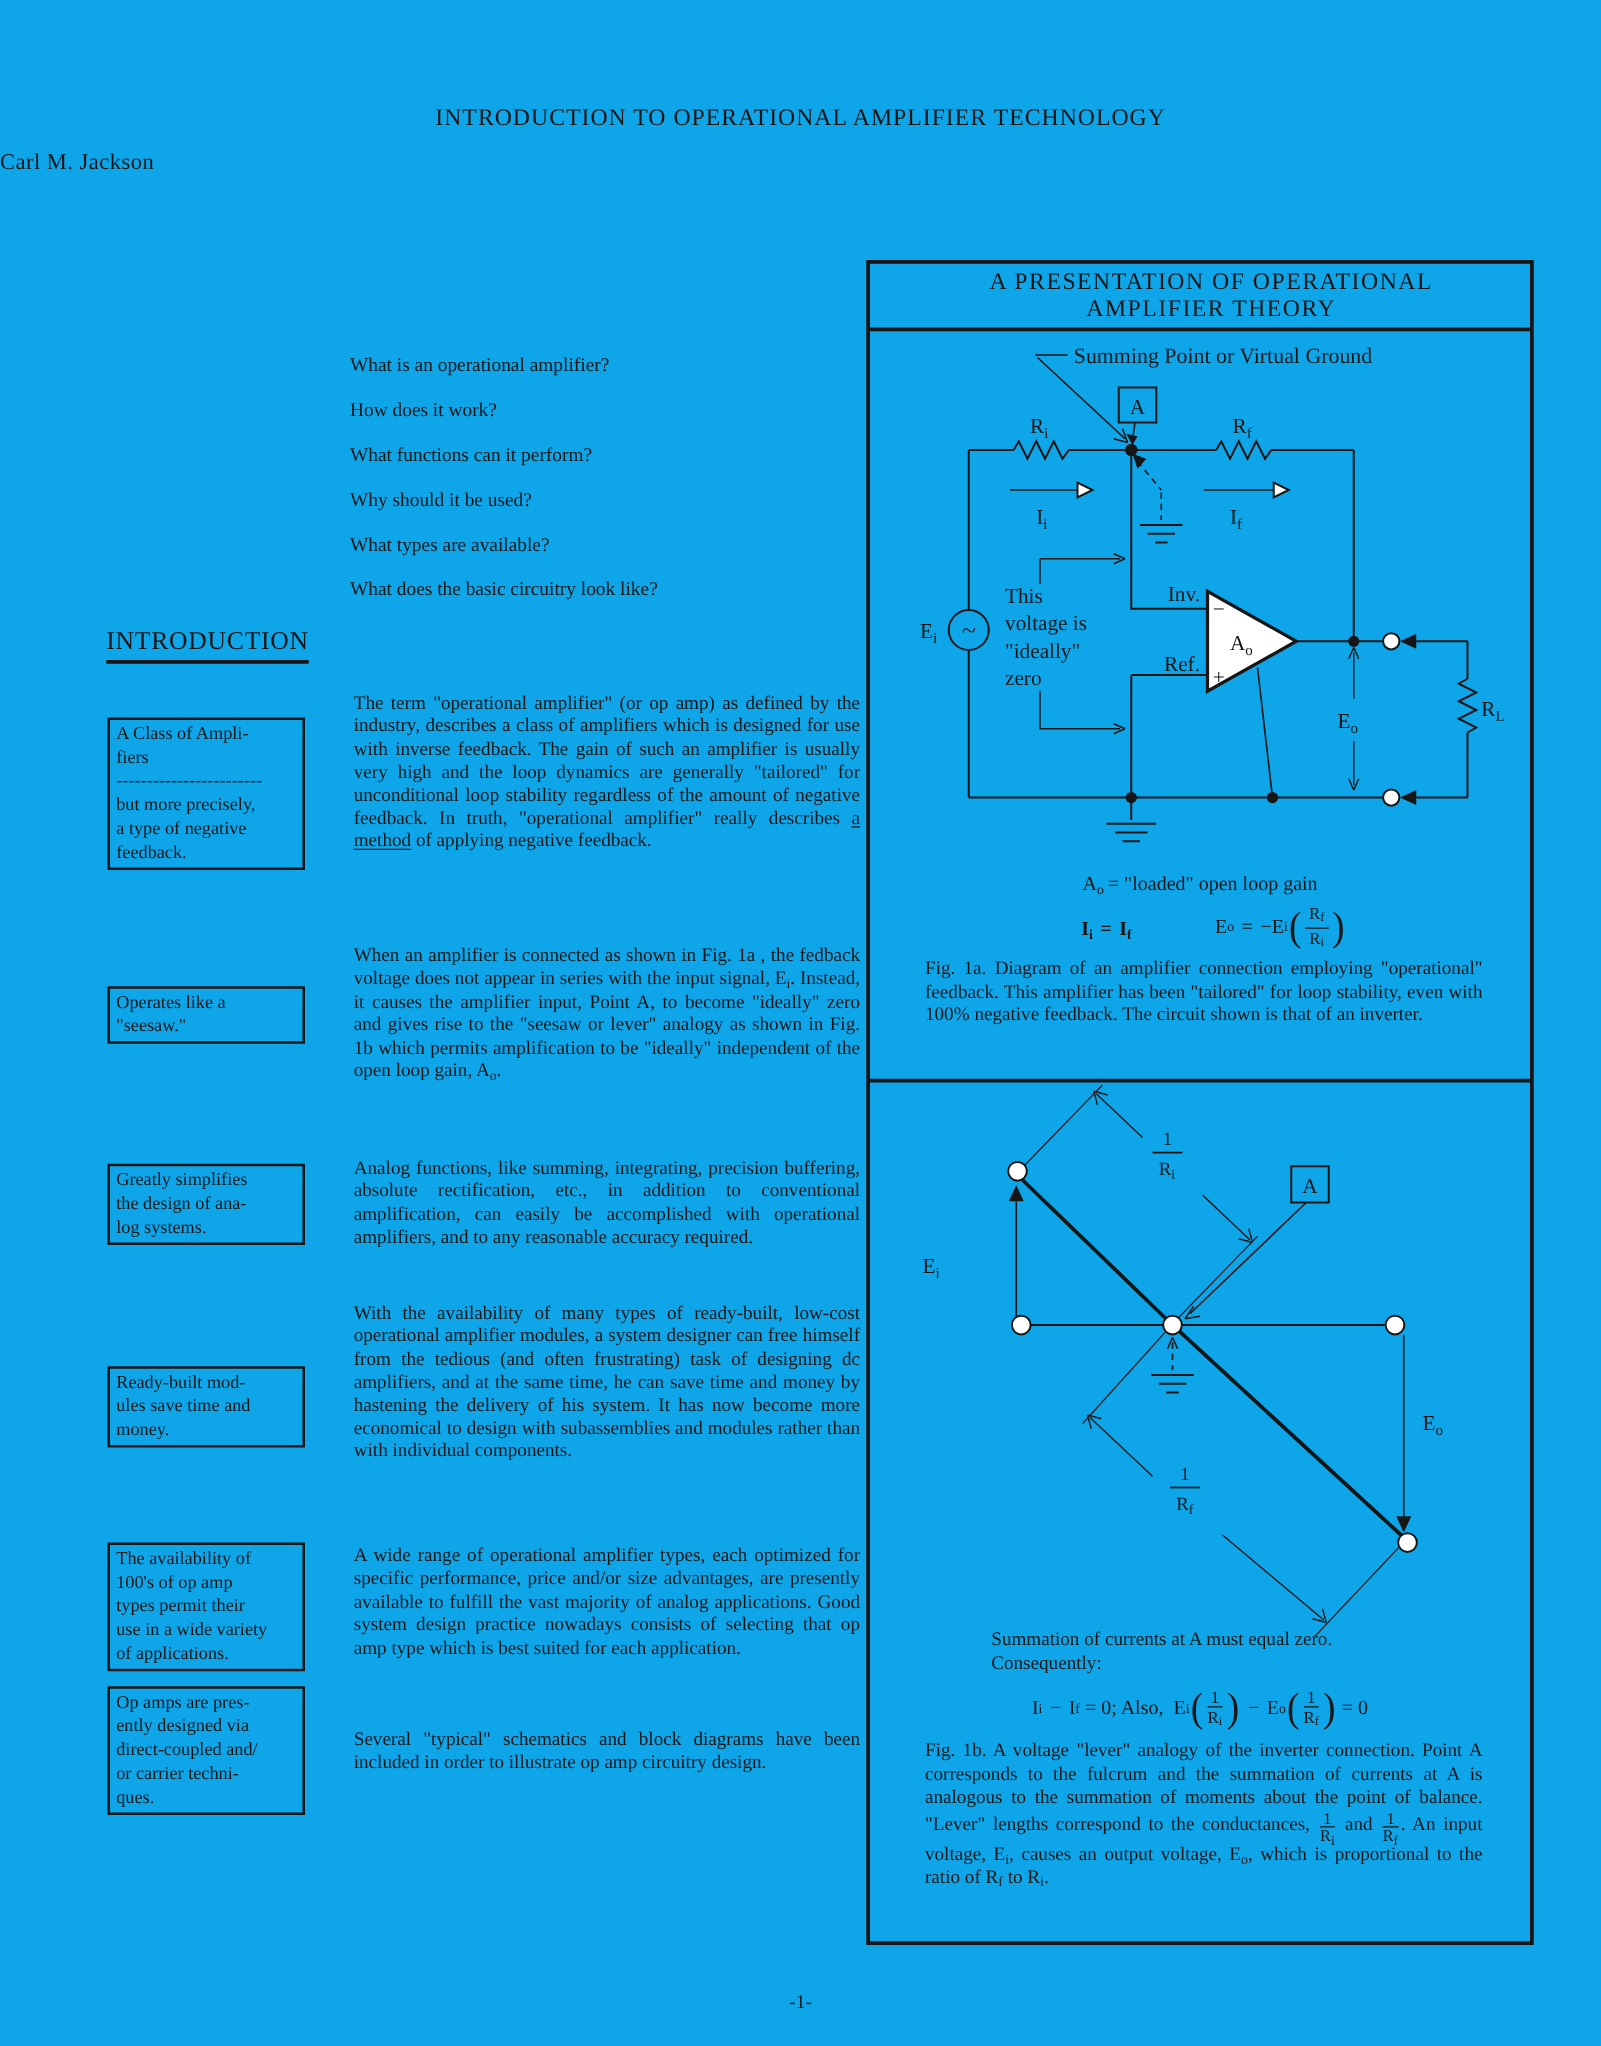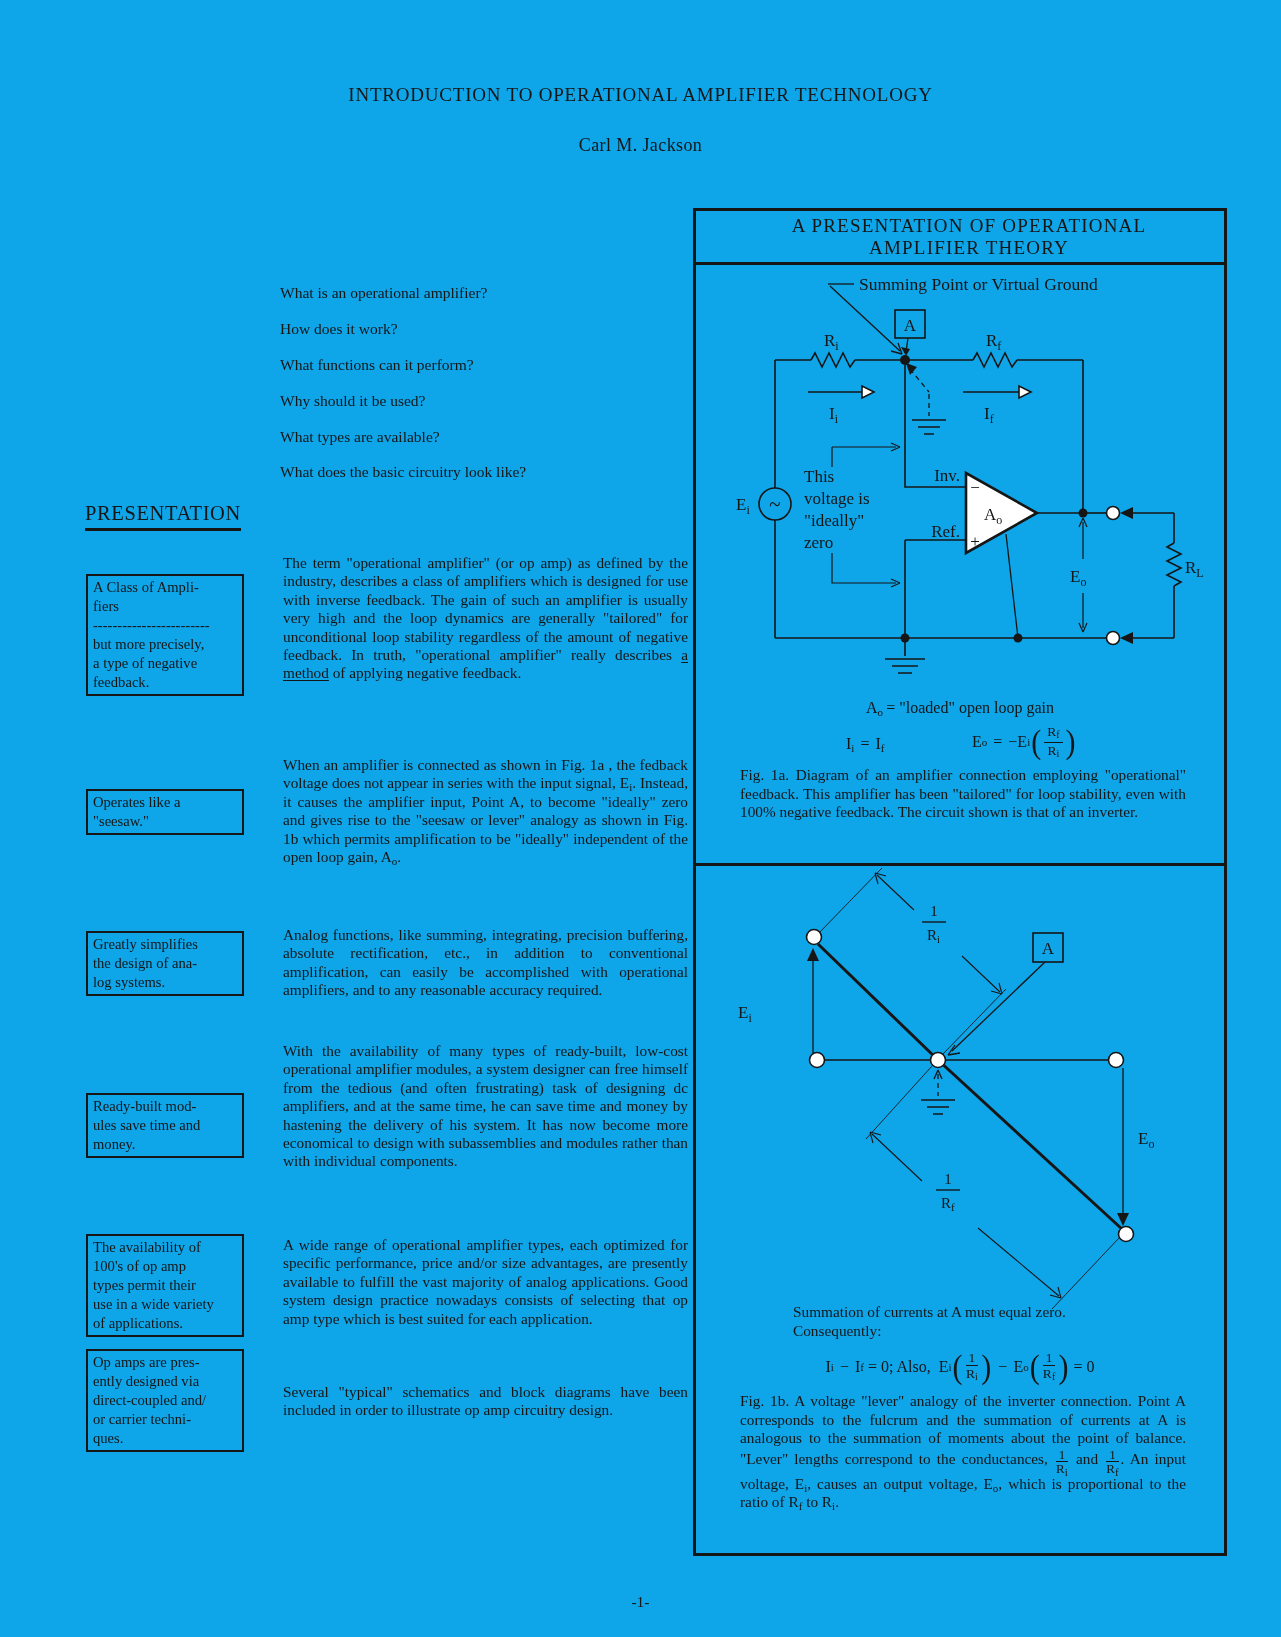--- a/index.html
+++ b/index.html
@@ -1,21 +1,21 @@
 <!DOCTYPE html>
 <html><head>
 <meta charset="utf-8">
 <style>
   html,body{margin:0;padding:0;background:#e8e8e8;}
   #page{position:relative;width:1281px;height:1637px;background:#0ea5e9;color:#161616;
         font-family:"Liberation Serif", serif;overflow:hidden;}
   .abs{position:absolute;}
   
   #doc-title{top:84px;left:0;width:100%;text-align:center;font-size:19px;letter-spacing:.8px;}
-  #doc-author{top:119px;left:0;width:100%;text-align:center;font-size:18px;letter-spacing:.4px;margin-top:16px;}
+  #doc-author{top:119px;left:0;width:100%;text-align:left;font-size:18px;letter-spacing:.4px;}
   
   .q{left:280px;font-size:15.5px;white-space:nowrap;}
   
   #intro-h{left:85px;top:502px;font-size:20.5px;letter-spacing:.6px;border-bottom:3px solid #161616;
            padding-bottom:3px;}
   
   .note{left:86px;width:158px;box-sizing:border-box;border:2px solid #161616;padding:2px 5px;
         font-size:14.6px;line-height:19px;white-space:pre-line;}
   
   .para{left:283px;width:405px;text-align:justify;font-size:15.3px;line-height:18.4px;}
@@ -35,42 +35,42 @@
   .frac{display:inline-block;vertical-align:middle;text-align:center;font-size:13.5px;line-height:15px;
         margin:0 2px;}
   .frac .top{display:block;border-bottom:1.4px solid #161616;padding:0 3px;}
   .frac sub{font-size:10px;vertical-align:-2px;}
   .paren{display:inline-block;font-size:30px;font-weight:400;line-height:1;vertical-align:middle;
          transform:scaleY(1.1);margin:0 1px;}
   .ifrac{display:inline-block;text-align:center;font-size:13px;line-height:13px;vertical-align:-9px;margin:0 2px;}
   .ifrac .top{display:block;border-bottom:1.3px solid #161616;padding:0 2px;}
   .cap{left:44px;width:446px;text-align:justify;font-size:15.3px;line-height:18.6px;}
   #gain-eq{top:488px;left:0;right:0;text-align:center;}
-  #eq-iif{left:150px;top:524px;}
+  #eq-iif{left:169px;top:524px;font-weight:bold;}
   #eq-eo{left:276px;top:510px;display:flex;align-items:center;height:42px;}
   #sum-note{left:97px;top:1091px;font-size:15.3px;line-height:19px;}
   #eq-1b{top:1133px;left:0;right:0;display:flex;justify-content:center;align-items:center;height:46px;}
   #footer{top:1593px;left:0;width:100%;text-align:center;font-size:15.5px;}
 </style>
 </head>
 <body>
 
 <div id="page">
 
   <div class="abs" id="doc-title">INTRODUCTION TO OPERATIONAL AMPLIFIER TECHNOLOGY</div>
   <div class="abs" id="doc-author">Carl M.  Jackson</div>
 
   <div class="abs q" style="top:284px">What is an operational amplifier?</div>
   <div class="abs q" style="top:320px">How does it work?</div>
   <div class="abs q" style="top:356px">What functions can it perform?</div>
   <div class="abs q" style="top:392px">Why should it be used?</div>
   <div class="abs q" style="top:428px">What types are available?</div>
   <div class="abs q" style="top:463px">What does the basic circuitry look like?</div>
 
-  <div class="abs" id="intro-h">PRESENTATION</div>
+  <div class="abs" id="intro-h">INTRODUCTION</div>
 
   <div class="abs note" style="top:574px">A Class of Ampli-
 fiers
 ------------------------
 but more precisely,
 a type of negative
 feedback.</div>
   <div class="abs note" style="top:789px">Operates like a
 "seesaw."</div>
   <div class="abs note" style="top:931px">Greatly simplifies

